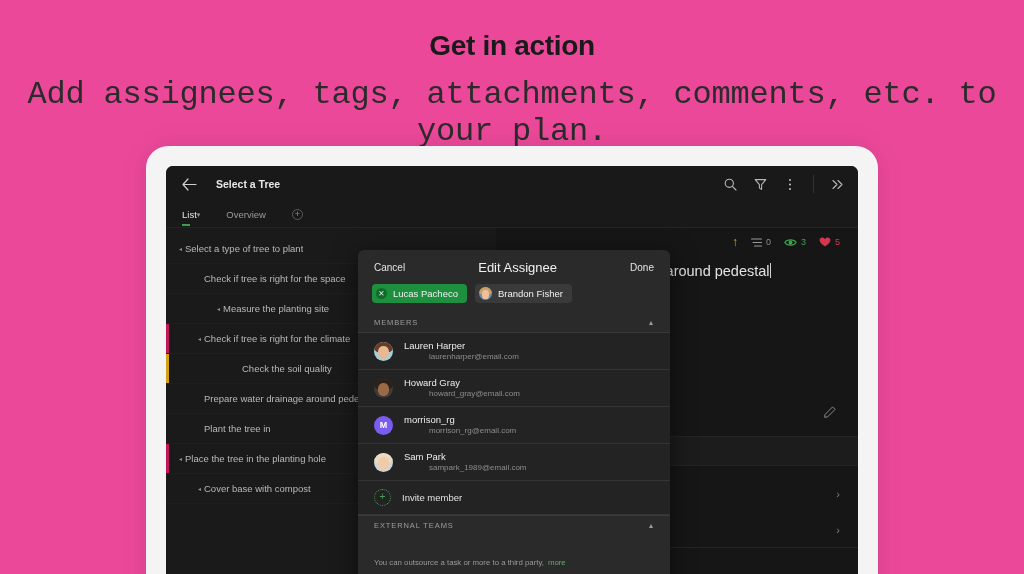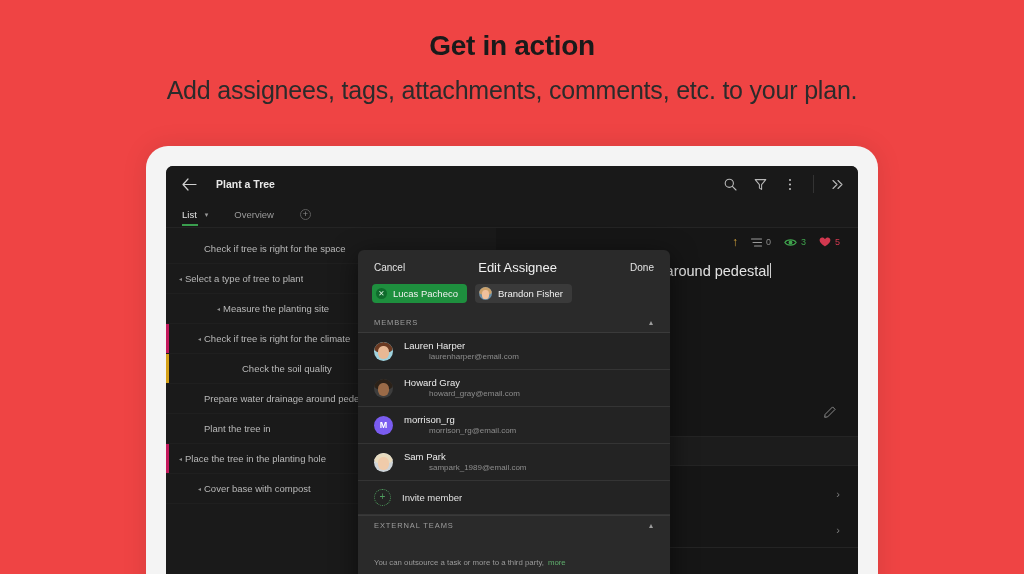--- a/index.html
+++ b/index.html
@@ -3,30 +3,31 @@
 <meta charset="utf-8">
 <style>
   * { box-sizing: border-box; margin: 0; padding: 0; }
   html, body {
     width: 1024px; height: 574px;
     background: #ffffff;
     font-family: "Liberation Sans", sans-serif;
     overflow: hidden;
   }
 
-  .page { position: relative; width: 1024px; height: 574px; background:#ef4444; }
+  .page { position: relative; width: 1024px; height: 574px; background:#ec4899; }
 
   
   .hero { text-align: center; padding-top: 30px; }
   .hero-title {
     font-size: 28px; font-weight: bold; color: #1a1a1a; letter-spacing: -0.3px;
   }
   .hero-sub {
-    margin-top: 14px; font-size: 25px; color: #2b2b2b; font-weight: 400;
+    margin-top: 14px; font-size: 32px; color: #2b2b2b; font-weight: 400;
     letter-spacing: -0.2px;
+    font-family: Liberation Mono, monospace;
   }
 
   
   .tablet {
     position: absolute; left: 146px; top: 146px;
     width: 732px; height: 470px;
     background: #f4f4f4;
     border-radius: 22px 22px 0 0;
     box-shadow: 0 0 26px rgba(0,0,0,0.10);
     padding: 20px 20px 0 20px;
@@ -48,21 +49,21 @@
   .appbar-title { margin-left: 18px; font-size: 10.5px; font-weight: bold; color: #e8e8e8; }
   .appbar-tools { position:absolute; right: 14px; display:flex; align-items:center; gap: 16px; }
   .tb-ico { width:14px; height:14px; color:#b8b8b8; display:flex; align-items:center; justify-content:center; }
   .tb-div { width:1px; height:18px; background:#333; }
 
   
   .tabsrow {
     height: 26px; display: flex; align-items: center; padding: 0 16px;
     gap: 26px; border-bottom: 1px solid #242424; background:#191919;
   }
-  .tab { font-size: 9.5px; color:#9a9a9a; position: relative; display:flex; align-items:center; gap:8px; height:26px; }
+  .tab { font-size: 9.5px; color:#9a9a9a; position: relative; display:flex; align-items:center; gap:0; height:26px; }
   .tab.active { color:#e4e4e4; }
   .tab.active:after {
     content:""; position:absolute; left:0; right:10px; bottom:2px; height:1.5px; background:#3a9e4e;
   }
   .caret-dn { font-size: 7px; color:#9a9a9a; }
   .plus-circle {
     width:11px; height:11px; border-radius:50%; border:1px solid #5c5c5c; color:#8d8d8d;
     font-size:9px; line-height:9px; text-align:center;
   }
 
@@ -181,21 +182,21 @@
 
   <div class="tablet">
     <div class="screen">
 
       <div class="appbar">
         <div class="back-arrow">
           <svg width="15" height="13" viewBox="0 0 15 13">
               <path d="M6 1 L1 6.5 L6 12 M1 6.5 H14" stroke="#cfcfcf" stroke-width="1.2" fill="none" stroke-linecap="round" stroke-linejoin="round"></path>
             </svg>
         </div>
-        <div class="appbar-title">Plant a Tree</div>
+        <div class="appbar-title">Select a Tree</div>
         <div class="appbar-tools">
           <div class="tb-ico">
             <svg width="13" height="13" viewBox="0 0 13 13">
                 <circle cx="5.3" cy="5.3" r="4.1" stroke="#b8b8b8" stroke-width="1.1" fill="none"></circle>
                 <path d="M8.4 8.4 L12 12" stroke="#b8b8b8" stroke-width="1.1" stroke-linecap="round"></path>
               </svg>
           </div>
           <div class="tb-ico">
             <svg width="13" height="13" viewBox="0 0 13 13">
                 <path d="M1.2 1.6 H11.8 L7.6 6.6 V11.4 L5.4 10.1 V6.6 Z" stroke="#b8b8b8" stroke-width="1.05" fill="none" stroke-linejoin="round"></path>
@@ -226,28 +227,28 @@
           <span>Overview</span>
         </div>
         <div class="plus-circle">+</div>
       </div>
 
       <div class="body-split">
 
         <div class="listpane">
           <div id="tasks">
               <div class="task">
+                <span style="flex: 0 0 10px;"></span>
+                <span class="tri">◂</span>
+                <span class="txt">Select a type of tree to plant</span>
+              </div>
+              <div class="task">
                 <span style="flex: 0 0 29px;"></span>
                 <span class="tri"></span>
                 <span class="txt">Check if tree is right for the space</span>
-              </div>
-              <div class="task">
-                <span style="flex: 0 0 10px;"></span>
-                <span class="tri">◂</span>
-                <span class="txt">Select a type of tree to plant</span>
               </div>
               <div class="task">
                 <span style="flex: 0 0 48px;"></span>
                 <span class="tri">◂</span>
                 <span class="txt">Measure the planting site</span>
               </div>
               <div class="task">
                 <span class="bar" style="background: rgb(194, 24, 91);"></span>
                 <span style="flex: 0 0 29px;"></span>
                 <span class="tri">◂</span>

